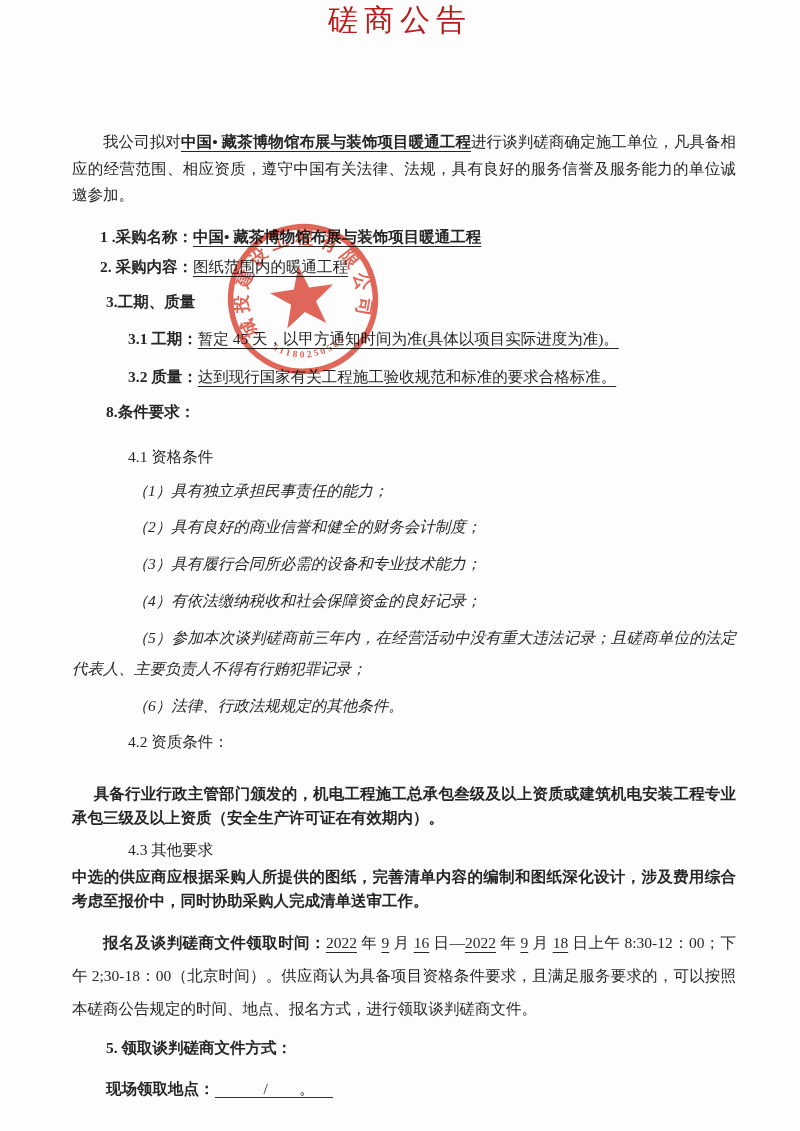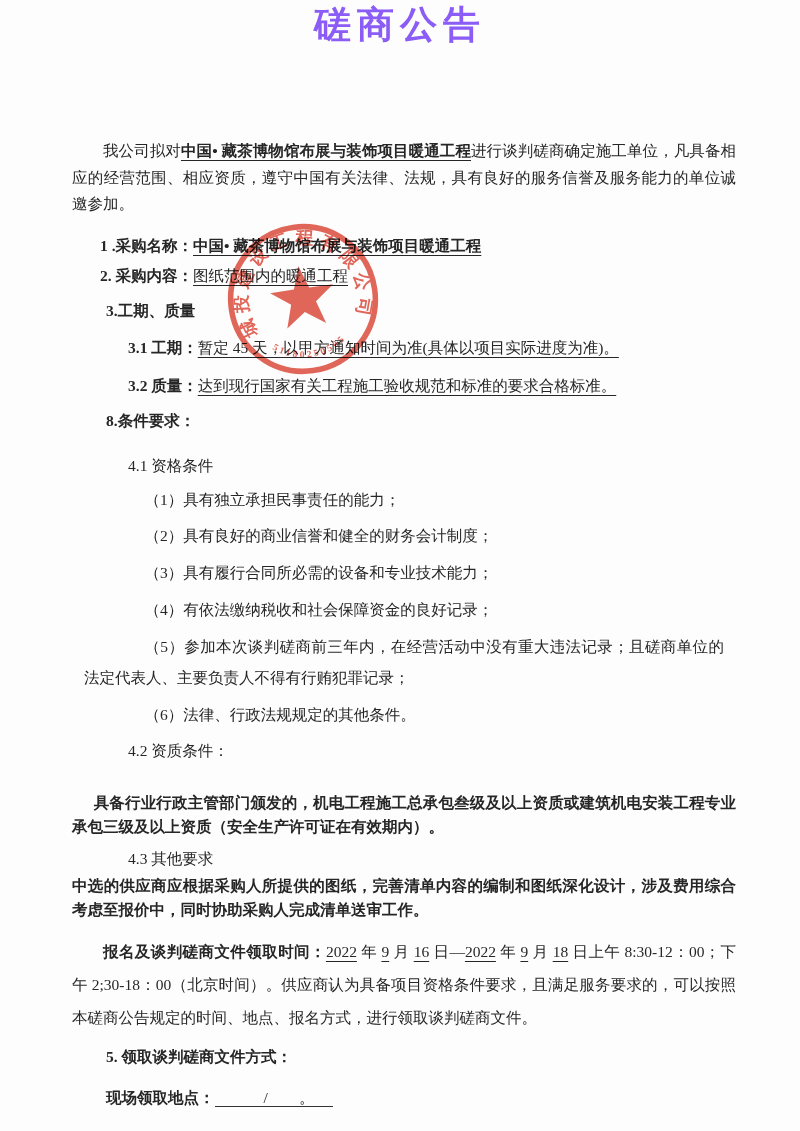--- a/index.html
+++ b/index.html
@@ -6,33 +6,33 @@
   .page{
     position:relative;
     width:800px;height:1131px;
     background:#fdfdfd;
     font-family:"Liberation Serif","DejaVu Serif",serif;
     color:#262626;
     overflow:hidden;
   }
   .content{padding:54px 64px 0 72px;font-size:15.5px;line-height:1.6;}
   .title{
-    text-align:center;font-size:37px;font-weight:700;
-    letter-spacing:6px;margin:0;color:#8b5cf6;
+    text-align:center;font-size:30px;font-weight:400;
+    letter-spacing:6px;margin:0;color:#b91c1c;
   }
   .intro{margin:34px 0 0;text-indent:2em;line-height:1.72;text-align:justify;}
   b,.bold{font-weight:700;}
   .u{text-decoration:underline;text-underline-offset:4px;text-decoration-thickness:1px;}
   .row{margin:0;}
   .ind1{padding-left:28px;}
   .ind2{padding-left:34px;}
   .ind3{padding-left:56px;}
   .mt5{margin-top:5px;}  .mt8{margin-top:8px;}  .mt10{margin-top:10px;}
   .mt13{margin-top:13px;} .mt16{margin-top:16px;} .mt20{margin-top:20px;}
-  .cond{margin:5px 12px 0;text-indent:3.9em;line-height:2.05;text-align:justify;}
+  .cond{margin:5px 0 0;text-indent:3.9em;line-height:2.05;text-align:justify;font-style:italic;}
   .para{margin:2px 0 0;line-height:1.56;text-align:justify;}
   .indent14{text-indent:1.4em;margin-top:27px;}
   .reg{margin:14px 0 0;text-indent:2em;line-height:2.12;text-align:justify;}
   .spread{letter-spacing:4.5px;}
   .blankline{
     display:inline-block;min-width:118px;text-align:center;
     border-bottom:1.5px solid #333;line-height:1.15;
   }
   .seal{
     position:absolute;left:213px;top:209px;width:180px;height:180px;

